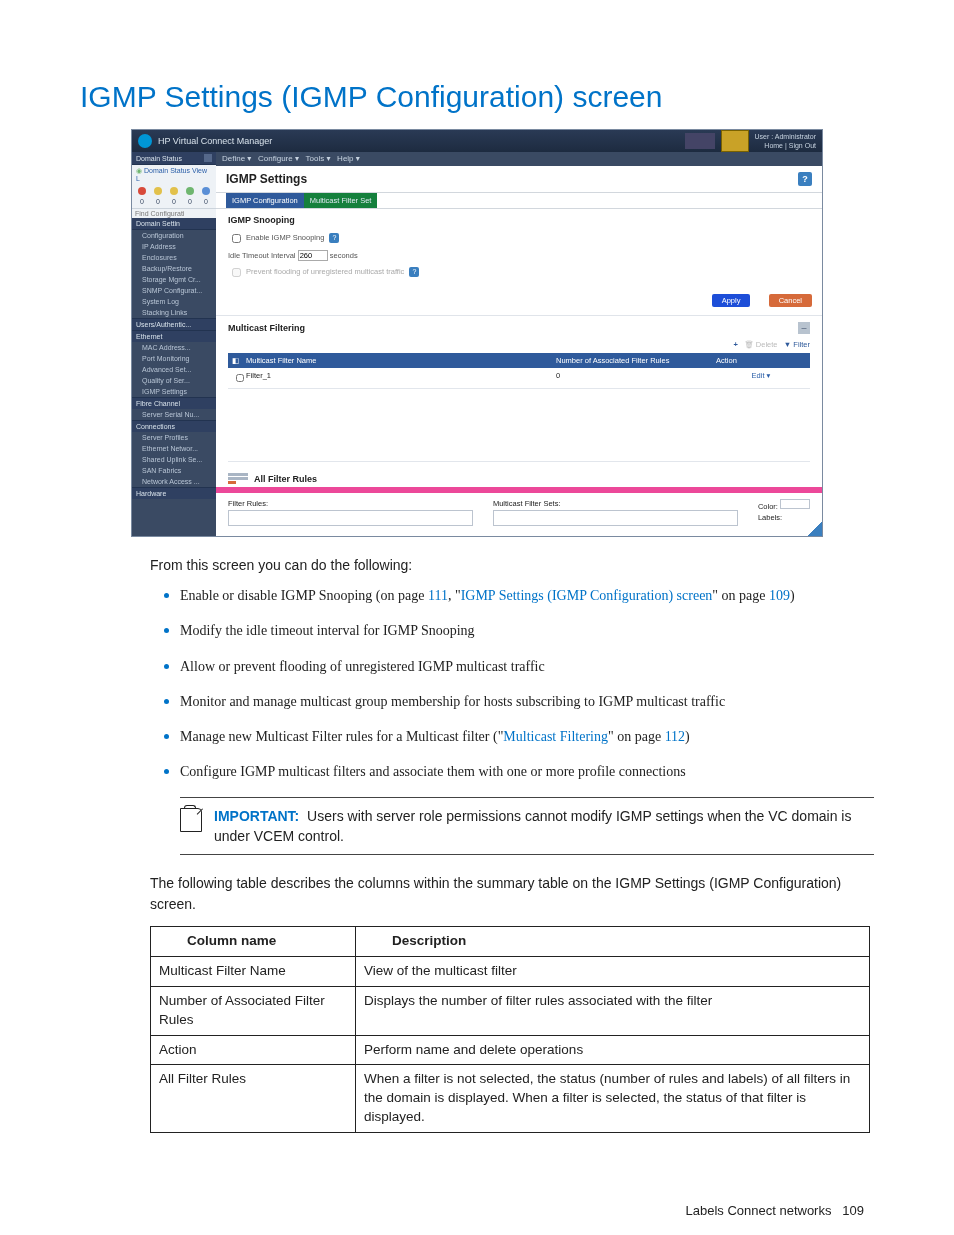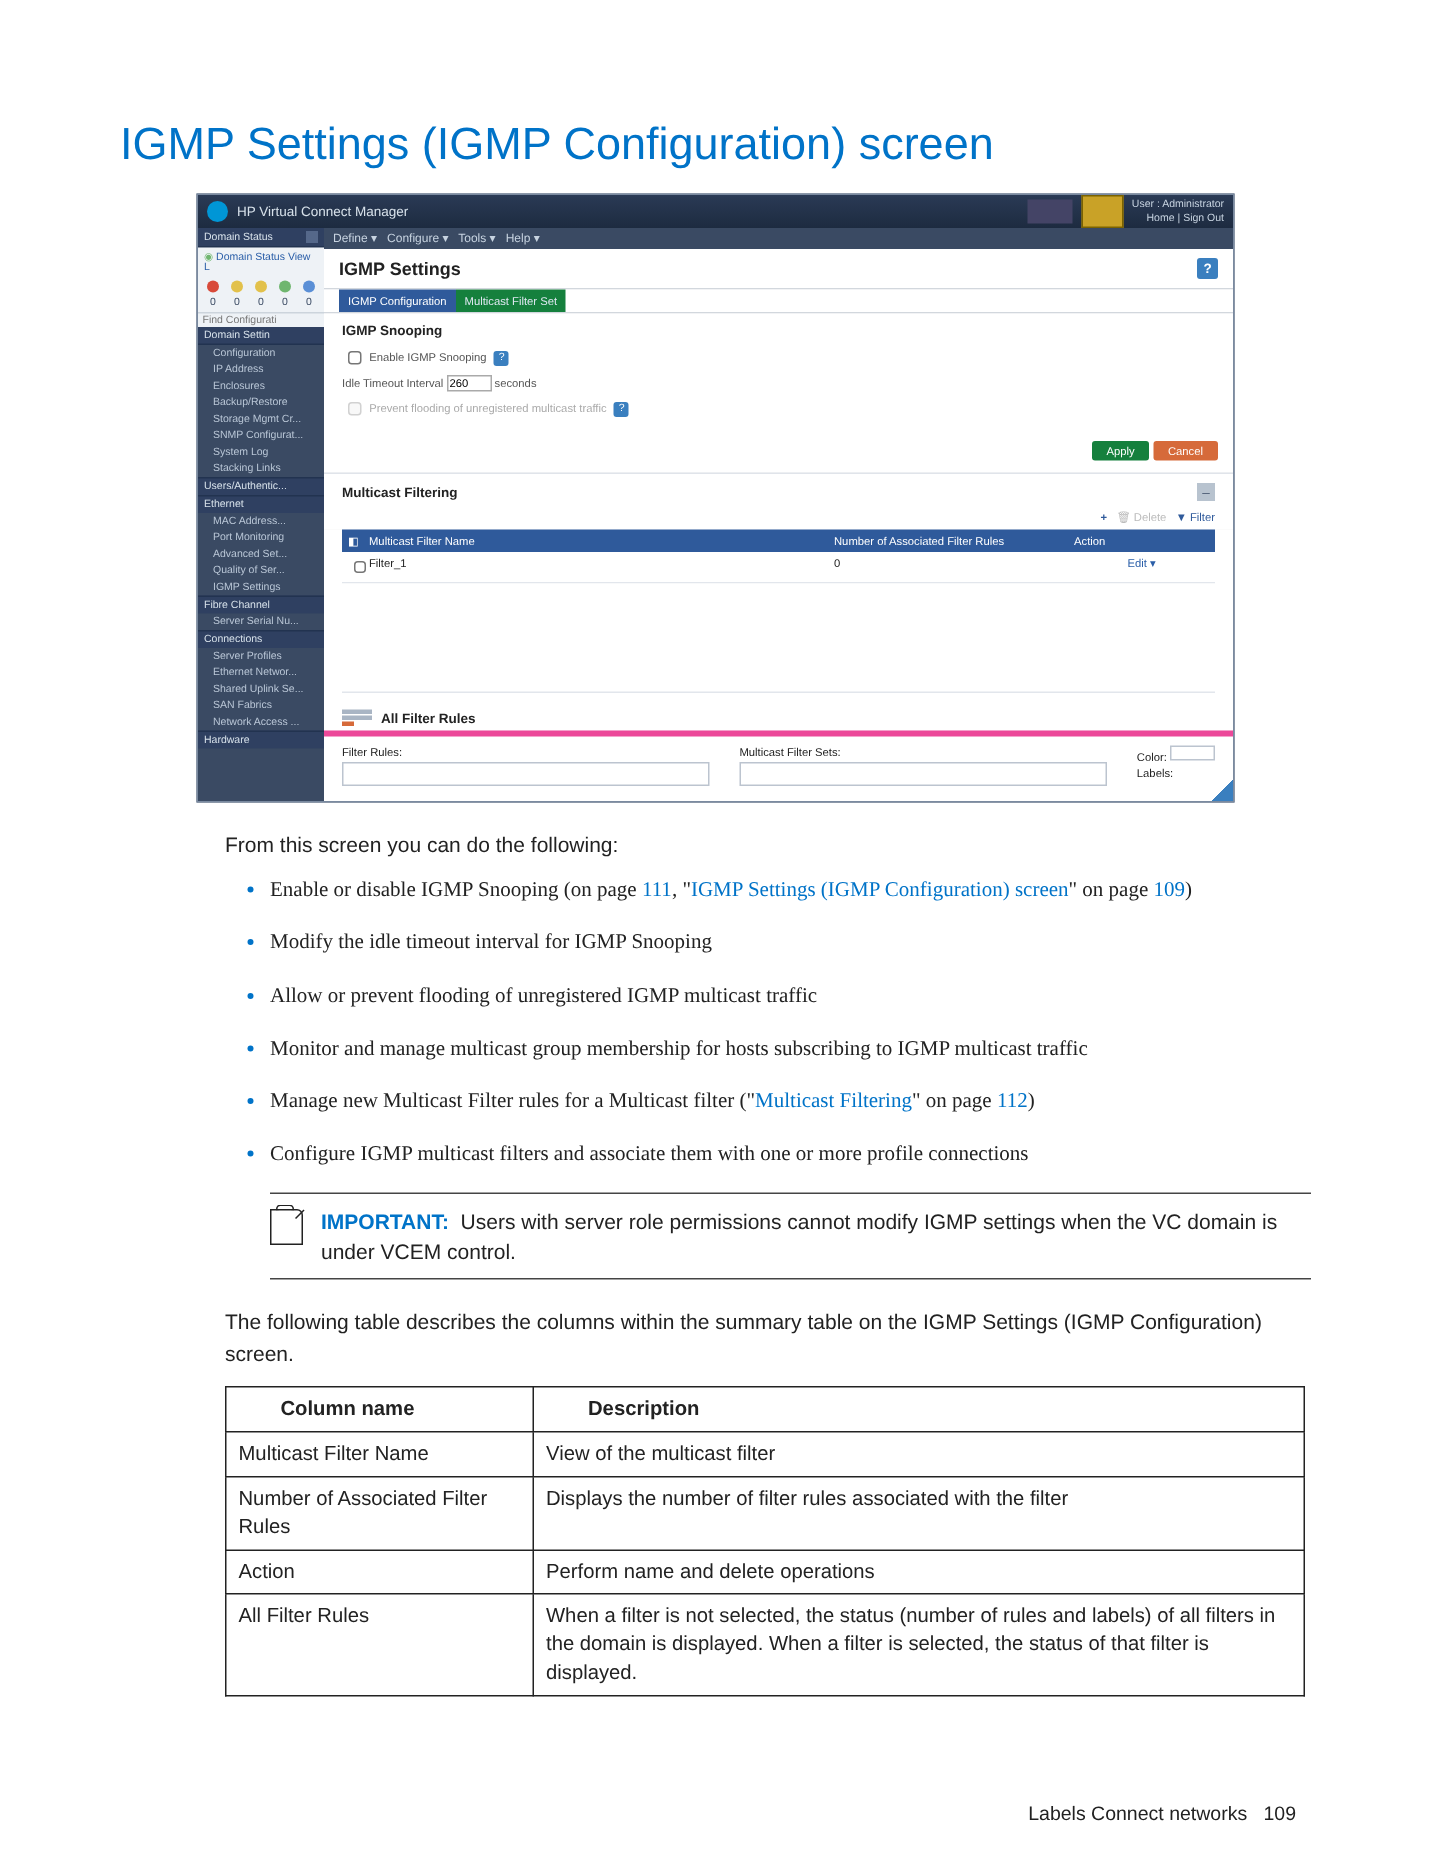--- a/index.html
+++ b/index.html
@@ -117,21 +117,21 @@
   .tiny-help {
     display: inline-block; width: 10px; height: 10px; background: #3a7fbf;
     color: #fff; font-size: 7px; text-align: center; line-height: 10px;
     border-radius: 2px; margin-left: 3px;
   }
   .ss-btn-row { text-align: right; padding: 4px 10px 8px; background: #fff; }
   .ss-btn {
     display: inline-block; font-size: 7.5px; padding: 2px 10px;
     color: #fff; border-radius: 2px;
   }
-  .ss-btn.apply { background: #15803d; margin-right: 0; text-align: center; }
+  .ss-btn.apply { background: #1d4ed8; margin-right: 16px; text-align: center; }
   .ss-btn.cancel { background: #d66a3a; }
   .ss-sec2-head {
     background: #fff; padding: 6px 12px 4px;
     display: flex; justify-content: space-between; align-items: center;
     border-top: 1px solid #e0e4ea;
   }
   .ss-sec2-head .collapse {
     width: 12px; height: 12px; background: #b8c3cf; color: #4a5a74;
     text-align: center; line-height: 12px; font-size: 9px;
   }
@@ -164,21 +164,21 @@
     display: flex; align-items: center; gap: 6px;
   }
   .ss-allrules .stack {
     display: inline-block;
   }
   .ss-allrules .bar { width: 20px; height: 3px; background: #a9b5c4; margin: 1px 0; }
   .ss-allrules .bar.red { width: 8px; background: #d66a3a; }
   .ss-bottom {
     background: #fff; padding: 6px 12px 10px;
     display: flex; gap: 20px; font-size: 7.5px;
-    border-top: 4px solid #ec4899;
+    border-top: 6px solid #ec4899;
   }
   .ss-bottom .grp { display: flex; flex-direction: column; gap: 2px; }
   .ss-bottom .grp.wide { flex: 1; }
   .ss-bottom .box {
     border: 1px solid #bcc4cf; height: 14px; min-width: 80px; background: #fff;
   }
   .ss-bottom .box.sm { min-width: 28px; }
   .ss-corner {
     position: absolute; right: 0; bottom: 0;
     width: 14px; height: 14px;

